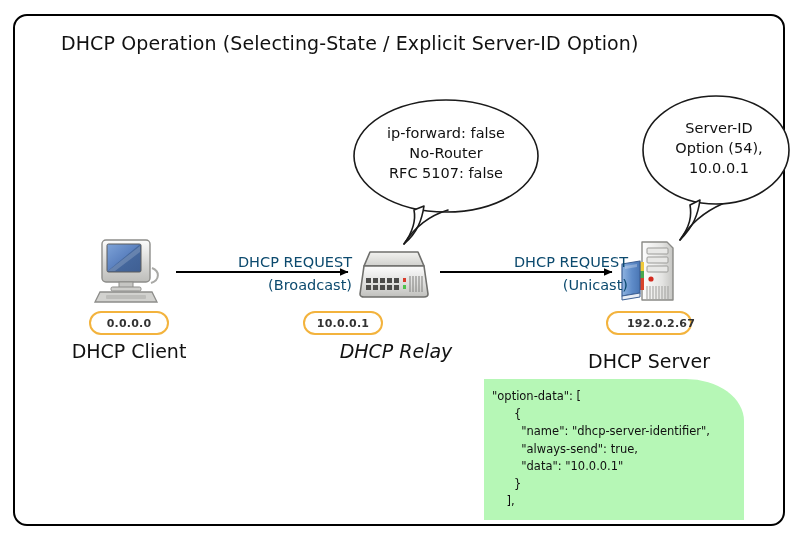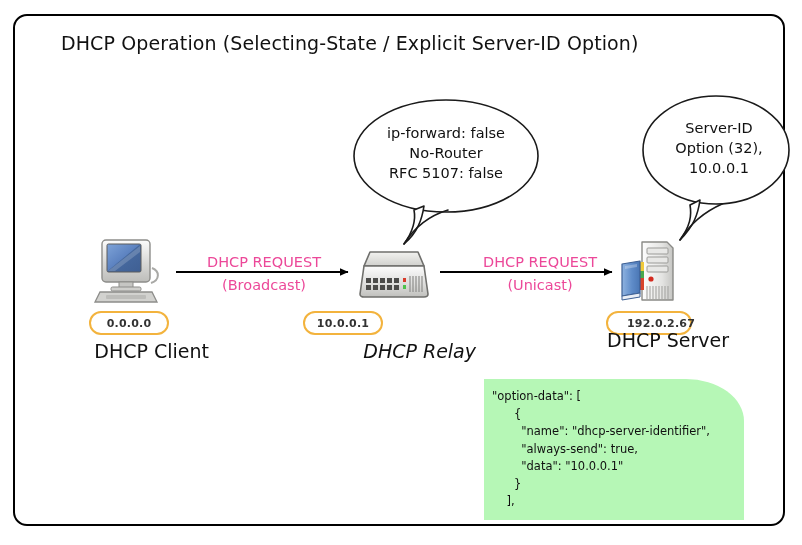--- a/index.html
+++ b/index.html
@@ -56,23 +56,23 @@
     font-size: 14.5px;
     color: #111111;
     line-height: 20px;
     white-space: nowrap;
   }
   #bubble1-text { left: 361px; top: 123px; width: 170px; }
   #bubble2-text { left: 645px; top: 118px; width: 148px; }
   
   .arrow-label {
     position: absolute;
-    text-align: center;
+    text-align: right;
     font-size: 14.5px;
-    color: #ec4899;
+    color: #0c4a6e;
     line-height: 23px;
     white-space: nowrap;
   }
   #arrow1-label { left: 176px; top: 251px; width: 176px; }
   #arrow2-label { left: 452px; top: 251px; width: 176px; }
   .arrow-label .l2 { display: block; }
   
   .badge {
     position: absolute;
     height: 24px;
@@ -88,28 +88,28 @@
     box-sizing: border-box;
     letter-spacing: 0.2px;
   }
   #badge-client { left: 89px; top: 311px; width: 80px; }
   #badge-relay-left { left: 303px; top: 311px; width: 80px; }
   #badge-relay-right { left: 403px; top: 311px; width: 86px; }
   #badge-server { left: 606px; top: 311px; width: 86px; padding-left: 24px; }
   
   .device-label {
     position: absolute;
-    text-align: right;
+    text-align: center;
     font-size: 19px;
     color: #111111;
     white-space: nowrap;
   }
   #label-client { left: 49px; top: 340px; width: 160px; }
   #label-relay  { left: 316px; top: 340px; width: 160px; font-style: italic; }
-  #label-server { left: 569px; top: 329px; width: 160px; }
+  #label-server { left: 569px; top: 350px; width: 160px; }
   
   .code-block {
     position: absolute;
     left: 484px;
     top: 379px;
     width: 260px;
     height: 141px;
     background: #b6f7b6;
     box-sizing: border-box;
     padding: 9px 0 0 8px;
@@ -272,21 +272,21 @@
   </svg>
 
   <div class="bubble-text" id="bubble1-text">
     <div>ip-forward: false</div>
     <div>No-Router</div>
     <div>RFC 5107: false</div>
   </div>
 
   <div class="bubble-text" id="bubble2-text">
     <div>Server-ID</div>
-    <div>Option (32),</div>
+    <div>Option (54),</div>
     <div>10.0.0.1</div>
   </div>
 
   <div class="arrow-label" id="arrow1-label">
     <span class="l1">DHCP REQUEST</span>
     <span class="l2">(Broadcast)</span>
   </div>
   <div class="arrow-label" id="arrow2-label">
     <span class="l1">DHCP REQUEST</span>
     <span class="l2">(Unicast)</span>

